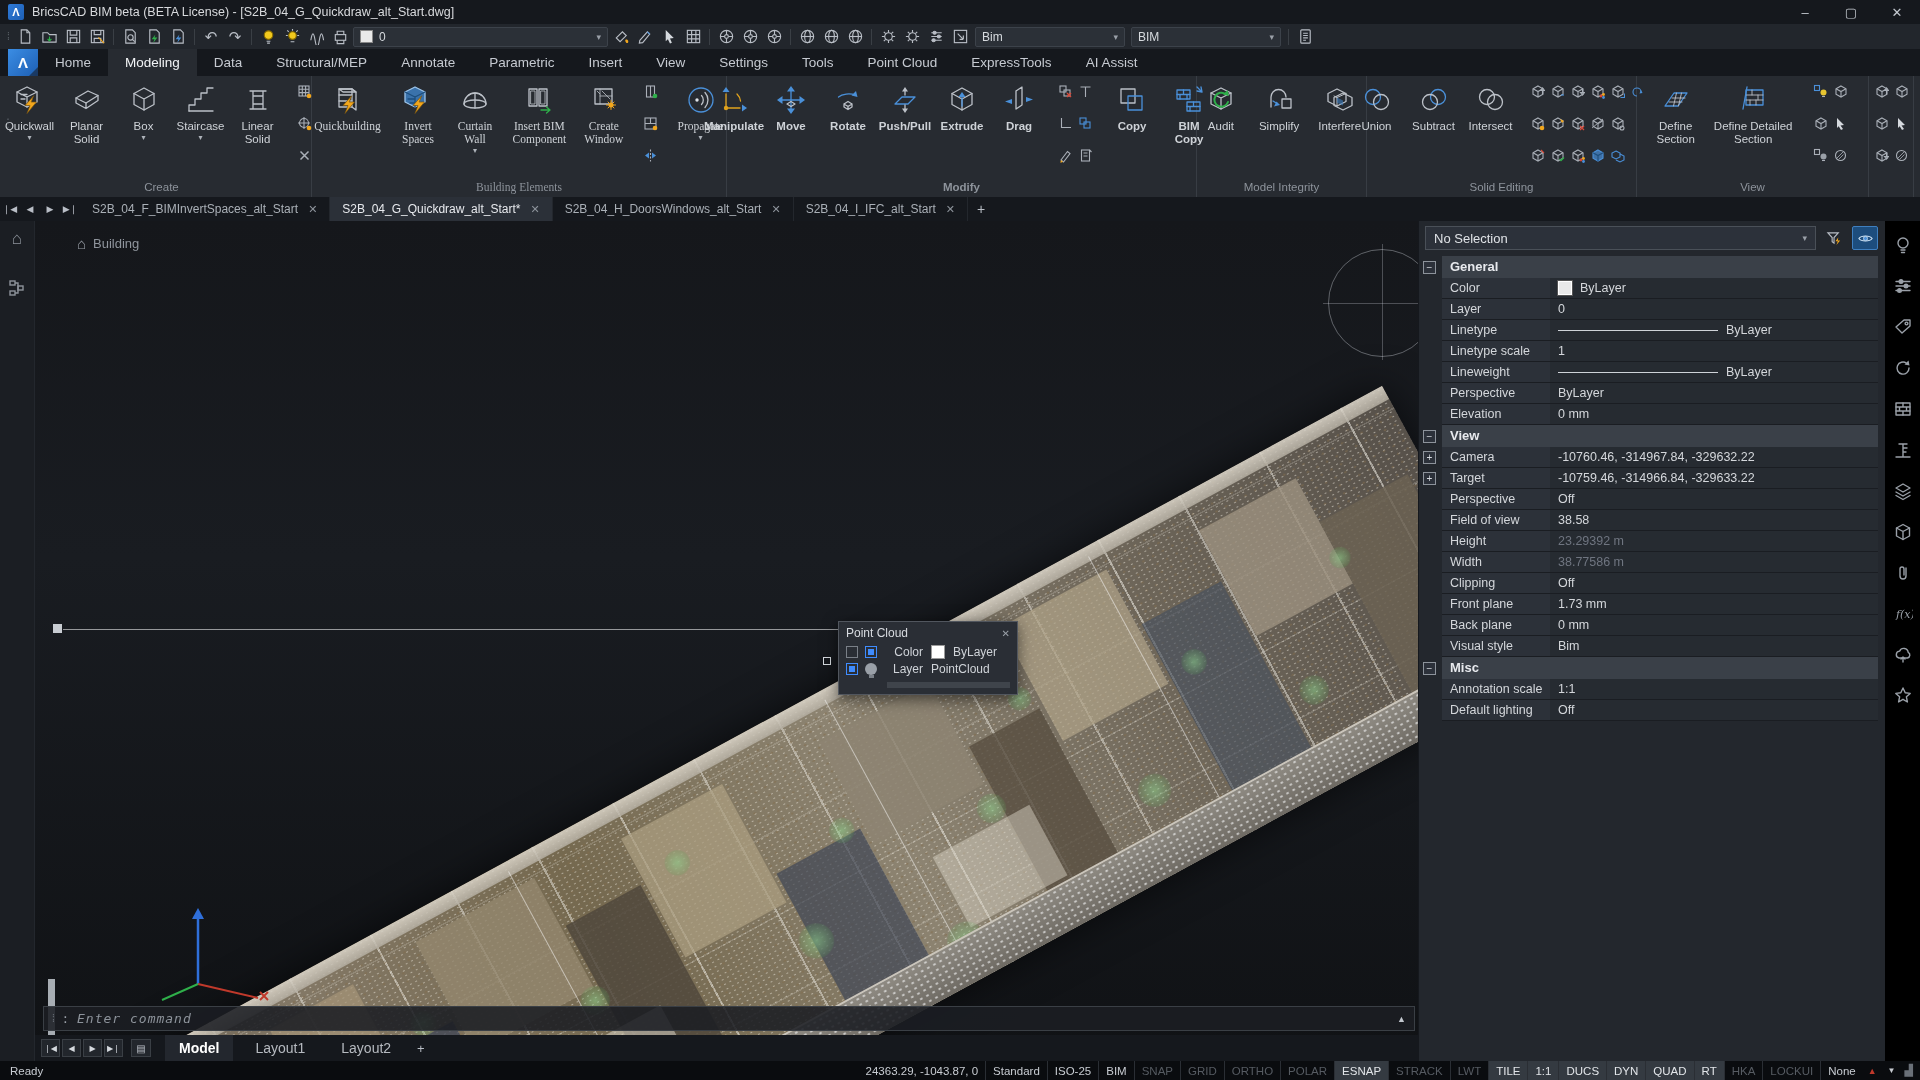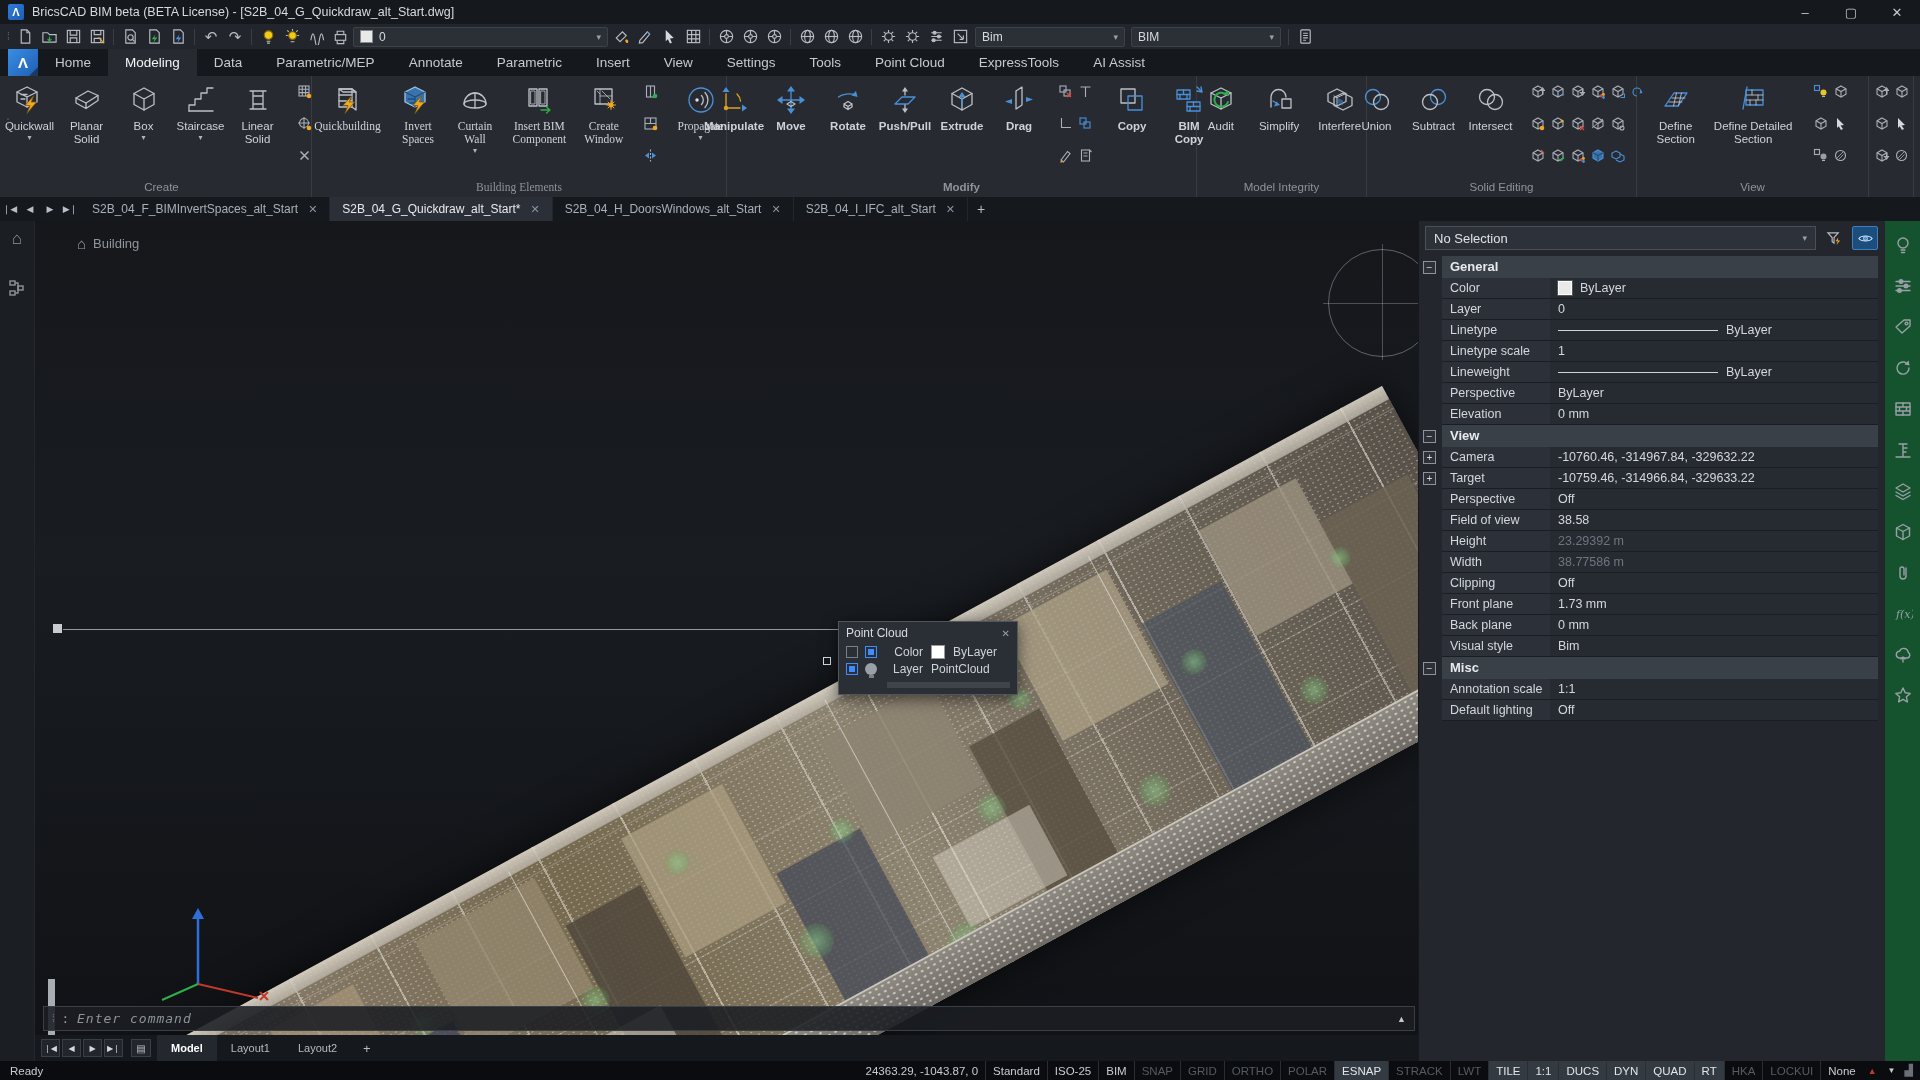--- a/index.html
+++ b/index.html
@@ -131,21 +131,21 @@
     border:1px solid #3a3f45; display:flex; align-items:center; padding:0 8px; gap:8px; z-index:4; }
   .cmd-grip { color:#6a7078; font-size:10px; letter-spacing:-1px; }
   .cmd-prompt { color:#9ba0a8; font-family:"DejaVu Sans Mono", monospace; }
   .cmd-ph { color:#8d939b; font-family:"DejaVu Sans Mono", monospace; font-style:italic; font-size:13px; letter-spacing:1px; }
   .cmd-collapse { margin-left:auto; color:#c3c8cf; font-size:9px; }
 
   
   .layoutbar { position:absolute; left:0; right:0; bottom:0; height:26px; background:#15181d; display:flex; align-items:center; padding-left:6px; gap:2px; z-index:4; }
   .lnav { width:19px; height:18px; border:1px solid #3a3f45; display:flex; align-items:center; justify-content:center; color:#d5d9de; font-size:8px; background:#22262c; }
   .lsheet { width:20px; height:18px; border:1px solid #3a3f45; background:#22262c; display:flex; align-items:center; justify-content:center; color:#b9bec6; font-size:10px; margin:0 4px 0 6px; }
-  .ltab { padding:0 14px; height:26px; display:flex; align-items:center; color:#b6bac0; font-size:11px; }
+  .ltab { padding:0 14px; height:26px; display:flex; align-items:center; color:#b6bac0; font-size:14px;margin-left:8px; }
   .ltab.active { color:#fff; font-weight:bold; background:#23272e; }
   .lplus { padding:0 10px; color:#b9bec6; font-size:13px; }
 
   
   .props { width:466px; background:#23272d; border-left:1px solid #15181d; flex:none; display:flex; flex-direction:column; font-size:12.5px; }
   .props-head { display:flex; align-items:center; margin:5px 6px 6px 6px; gap:5px; }
   .sel-combo { flex:1; height:24px; background:#2c313a; border:1px solid #4a5058; display:flex; align-items:center; padding:0 8px; color:#dfe2e6; font-size:13px; }
   .sel-combo .chev { margin-left:auto; }
   .ph-btn { width:26px; height:24px; display:flex; align-items:center; justify-content:center; border-radius:2px; }
   .ph-btn.eye { background:#1d4d7d; border:1px solid #3f7fbf; }
@@ -158,21 +158,21 @@
   .prow { display:flex; align-items:stretch; height:21px; margin:0 6px 0 4px; }
   .prow-gut { width:13px; margin-right:6px; display:flex; align-items:center; }
   .prow-label { width:108px; background:#2c3139; border-bottom:1px solid #1a1d22; display:flex; align-items:center; padding-left:8px; color:#d4d7db; flex:none; }
   .prow-value { flex:1; background:#262b31; border-bottom:1px solid #1a1d22; display:flex; align-items:center; padding-left:8px; gap:8px; color:#d4d7db; }
   .prow-value.muted { color:#6f7580; }
   .vswatch { width:14px; height:14px; background:#e9e9e9; border:1px solid #fff; outline:1px solid #555; }
   .vline { width:160px; height:1px; background:#cfd3d8; }
   .props-fill { flex:1; }
 
   
-  .rightrail { width:36px; background:#14532d; border-left:1px solid #23272d; display:flex; flex-direction:column; align-items:center; padding-top:10px; gap:13px; flex:none; }
+  .rightrail { width:36px; background:#000000; border-left:1px solid #23272d; display:flex; flex-direction:column; align-items:center; padding-top:10px; gap:13px; flex:none; }
   .rr-btn { width:28px; height:28px; display:flex; align-items:center; justify-content:center; border-radius:3px; }
   .rr-btn svg { width:20px; height:20px; stroke:#9aa0a8; fill:none; stroke-width:1.4; stroke-linecap:round; stroke-linejoin:round; }
 
   
   .statusbar { height:19px; background:#0a0c0f; display:flex; align-items:center; font-size:11.5px; color:#c8ccd2; flex:none; padding:0 4px; }
   .sb-ready { padding:0 6px; }
   .sb-right { margin-left:auto; display:flex; align-items:center; height:100%; }
   .sb-seg { padding:0 7px; height:100%; display:flex; align-items:center; border-left:1px solid #2a2e34; white-space:nowrap; }
   .sb-seg.off { color:#565b62; }
   .sb-seg.on { background:#343a41; color:#e2e5e9; }
@@ -383,21 +383,21 @@
         </svg>
       </div>
   </div>
 
   <div class="ribbontabs">
     <div class="appbtn">Λ</div>
     <div id="rtabs" style="display:flex">
         <div class="rtab">Home</div>
         <div class="rtab active">Modeling</div>
         <div class="rtab">Data</div>
-        <div class="rtab">Parametric/MEP</div>
+        <div class="rtab">Structural/MEP</div>
         <div class="rtab">Annotate</div>
         <div class="rtab">Parametric</div>
         <div class="rtab">Insert</div>
         <div class="rtab">View</div>
         <div class="rtab">Settings</div>
         <div class="rtab">Tools</div>
         <div class="rtab">Point Cloud</div>
         <div class="rtab">ExpressTools</div>
         <div class="rtab">AI Assist</div>
       </div>

